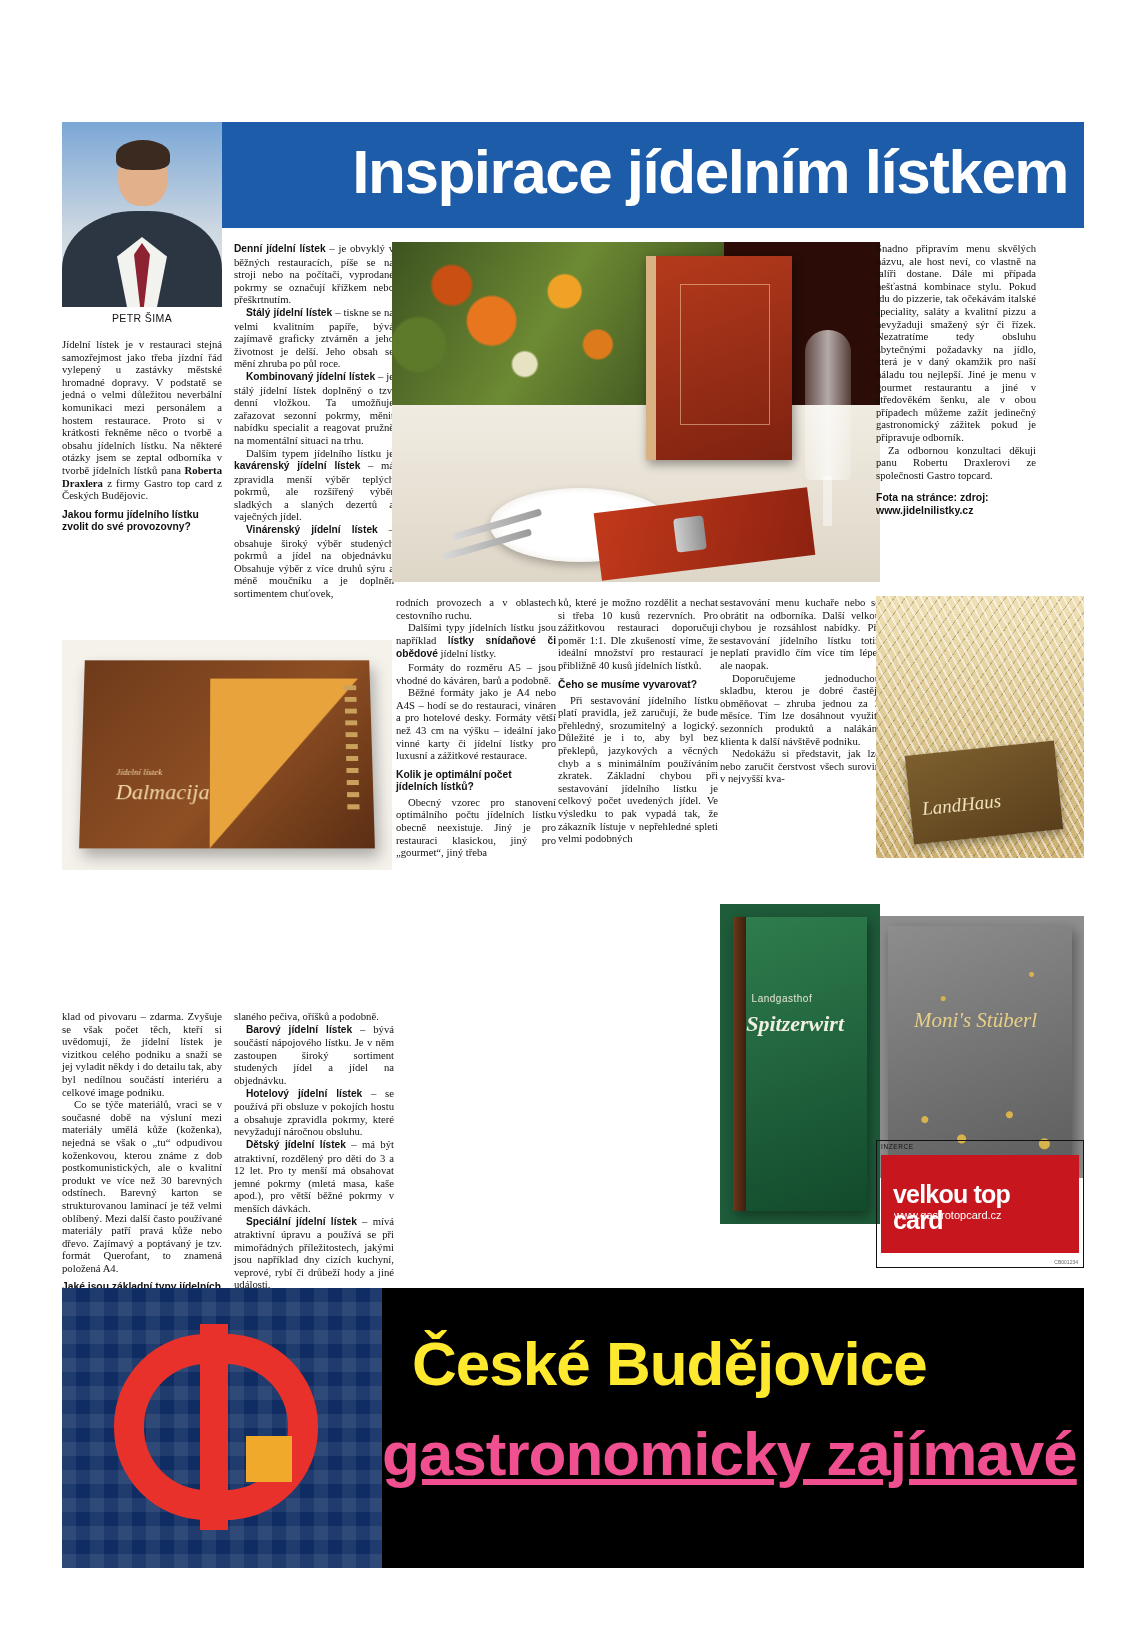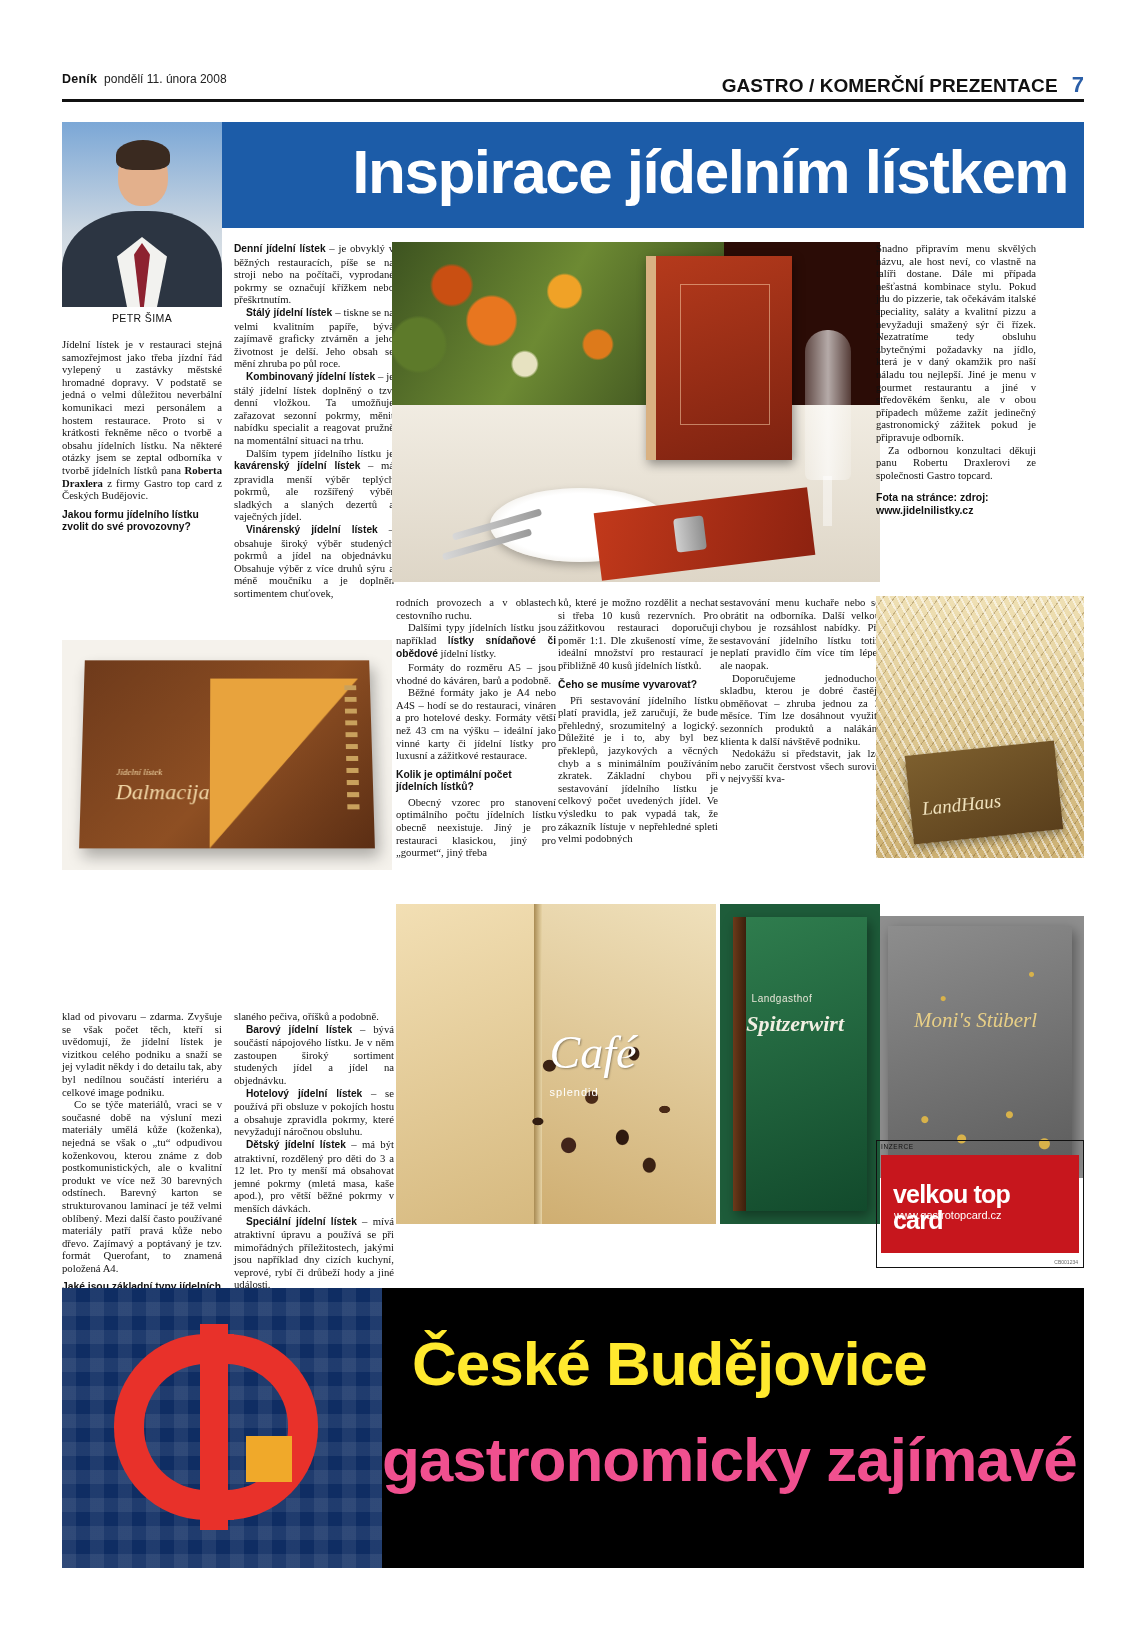--- a/index.html
+++ b/index.html
@@ -427,41 +427,32 @@
     position:absolute; left:132px; top:112px; width:46px; height:46px;
     background:#f0a92a;
   }
   .ba-line1 {
     position:absolute; left:350px; top:40px;
     font-family:"Liberation Sans", sans-serif;
     font-weight: bold; font-size: 62px; letter-spacing:-1px;
     color:#ffe92e;
   }
   .ba-line2 {
-    position:absolute; left:320px; top:136px;
+    position:absolute; left:320px; top:130px;
     font-family:"Liberation Sans", sans-serif;
     font-weight: bold; font-size: 62px; letter-spacing:-1px;
     color:#f0508f;
+    text-decoration:underline;
   }
 </style>
 </head>
 <body>
 
 <div class="page">
 
-  <div class="masthead">
-    <div class="mast-left">
-      <span class="mast-brand">Deník</span>
-      <span class="mast-date">pondělí 11. února 2008</span>
-    </div>
-    <div class="mast-right">
-      <span>GASTRO / KOMERČNÍ PREZENTACE</span>
-      <span class="page-num">7</span>
-    </div>
-  </div>
 
   <div class="banner">
     <div class="banner-title">Inspirace jídelním lístkem</div>
   </div>
 
   <div class="author-photo">
     <div class="ap-table"></div>
     <div class="ap-paper"></div>
     <div class="ap-saucer"></div>
     <div class="ap-cup"></div>
@@ -560,28 +551,20 @@
     <div class="straw-label">LandHaus</div>
   </div>
 
   <div class="img" id="photo-moni">
     <div class="moni-cover">
       <div class="moni-gold"></div>
       <div class="moni-title">Moni's Stüberl</div>
     </div>
   </div>
 
-  <div class="img" id="photo-cafe">
-    <div class="cafe-left"></div>
-    <div class="cafe-right"></div>
-    <div class="cafe-spine"></div>
-    <div class="cafe-beans"></div>
-    <div class="cafe-word">Café</div>
-    <div class="cafe-sub">splendid</div>
-  </div>
 
   <div class="img" id="photo-green">
     <div class="gr-cover">
       <div class="gr-strip"></div>
       <div class="gr-title1">Landgasthof</div>
       <div class="gr-title2">Spitzerwirt</div>
     </div>
   </div>
 
   <div class="col" id="col3b">

